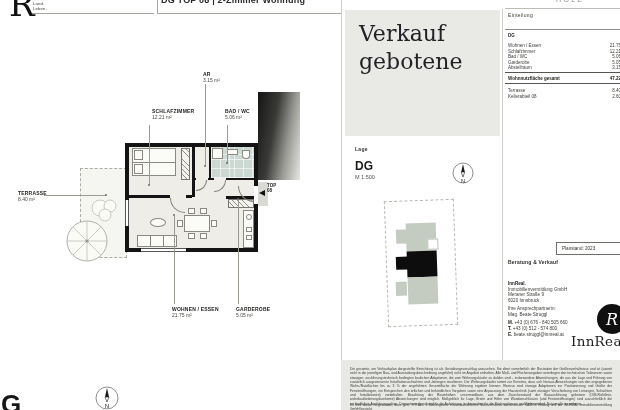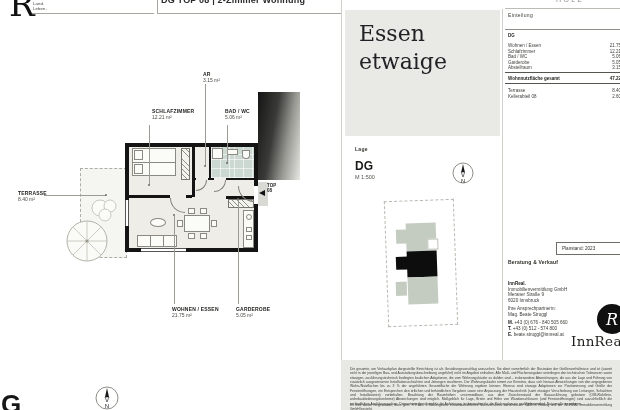--- a/index.html
+++ b/index.html
@@ -211,22 +211,22 @@
   <div class="abs corner-g">G</div>
   <svg class="abs" style="left:93px;top:384px;" width="28" height="28">
     <circle cx="14" cy="14" r="11" fill="none" stroke="#8f8f89" stroke-width="1"></circle>
     <polygon points="14,4 16,13 12,13" fill="#1a1a1a"></polygon>
     <polygon points="14,18 16,13 12,13" fill="#fff" stroke="#1a1a1a" stroke-width="0.6"></polygon>
     <text x="14" y="24" font-size="6" text-anchor="middle" fill="#1a1a1a" font-family="Liberation Sans, sans-serif">N</text>
   </svg>
 
   <div class="abs slogan-panel">
     <div class="slogan">
-      <div>Essen</div>
-      <div>etwaige</div>
+      <div>Verkauf</div>
+      <div>gebotene</div>
     </div>
   </div>
 
   <div class="abs lage-h">Lage</div>
   <div class="abs lage-dg">DG</div>
   <div class="abs lage-scale">M 1:500</div>
   <svg class="abs" style="left:450px;top:160px;" width="26" height="26">
     <circle cx="13" cy="13" r="10" fill="none" stroke="#8f8f89" stroke-width="1"></circle>
     <polygon points="13,4 14.8,12 11.2,12" fill="#1a1a1a"></polygon>
     <polygon points="13,17 14.8,12 11.2,12" fill="#fff" stroke="#1a1a1a" stroke-width="0.6"></polygon>

